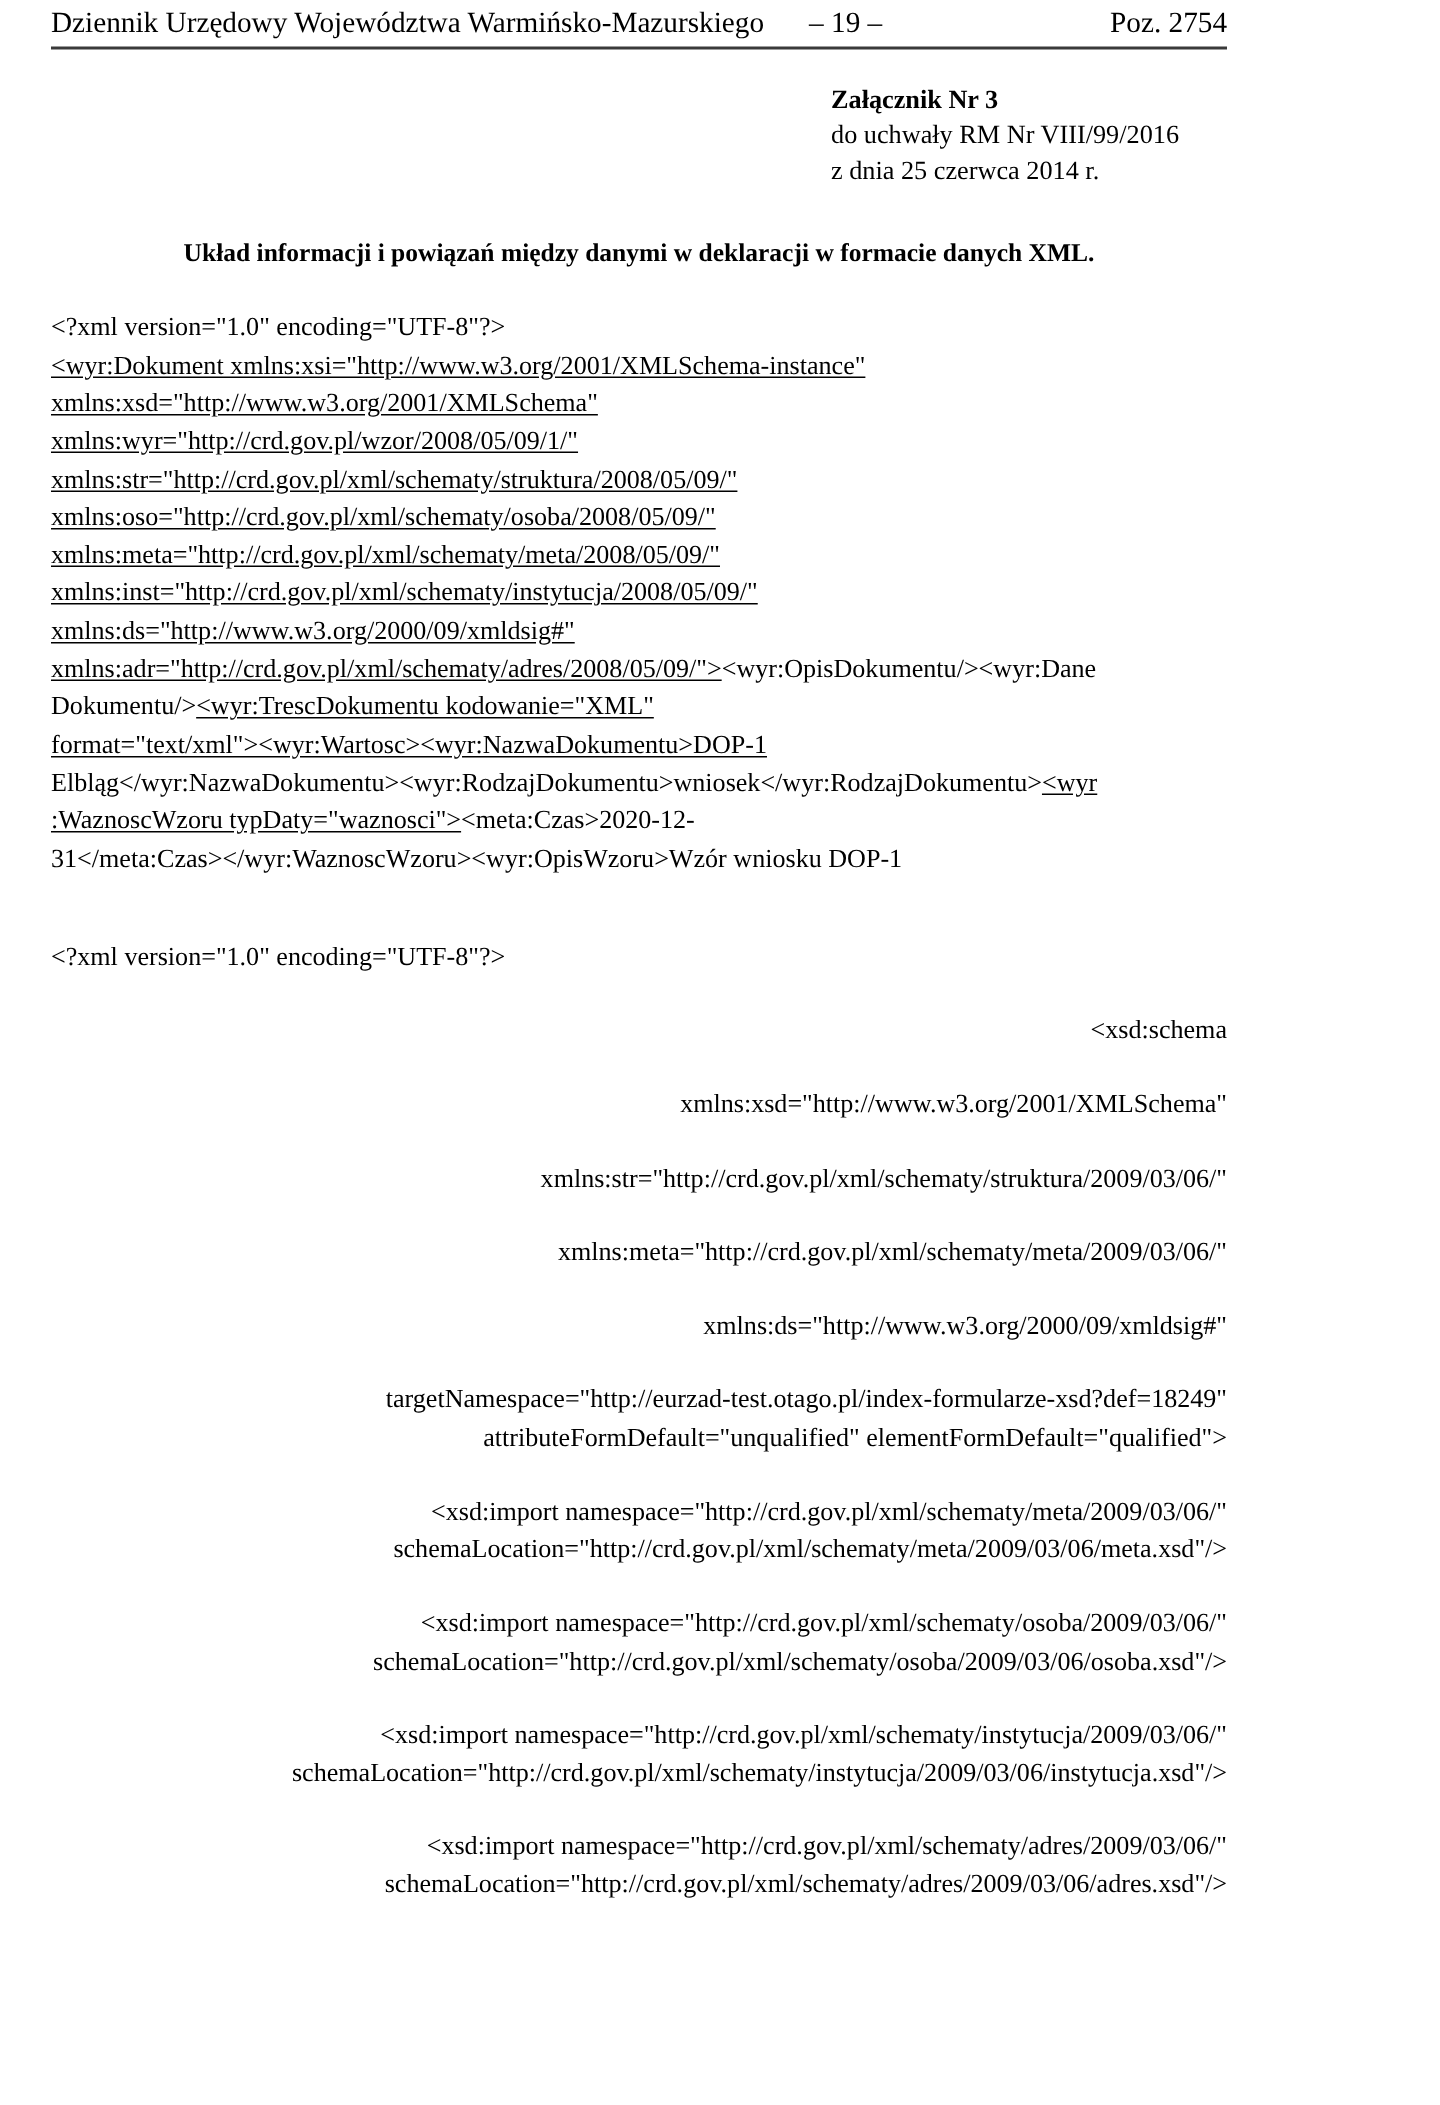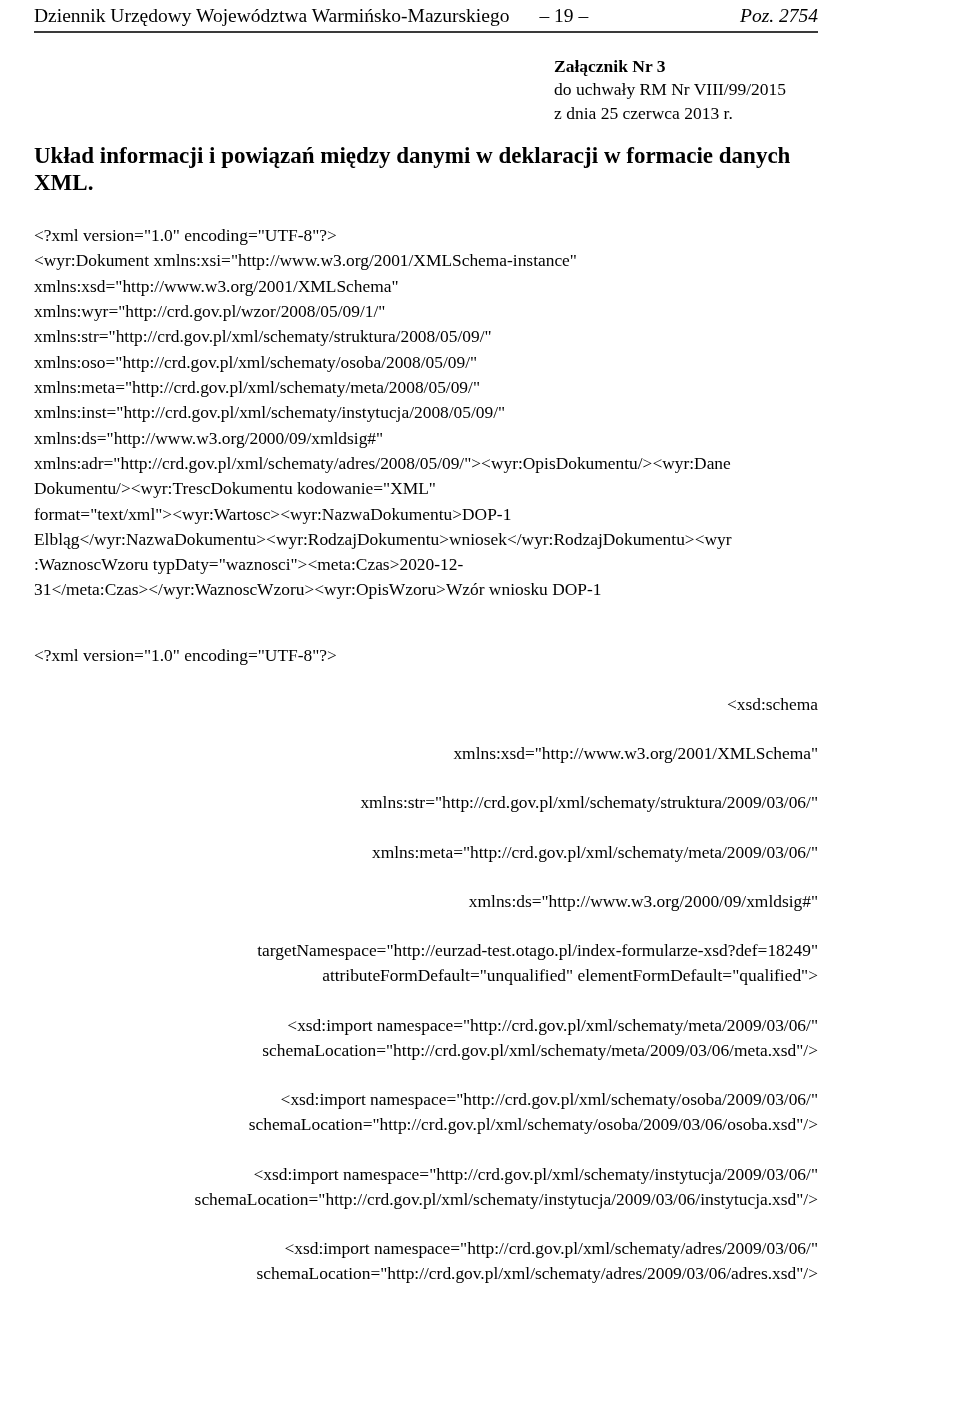--- a/index.html
+++ b/index.html
@@ -30,63 +30,64 @@
     font-size: 19.5px;
     line-height: 1.0;
     padding-top: 6px;
     white-space: nowrap;
   }
   .rh-title { }
   .rh-pageno {
     margin-left: 30px;
   }
   .rh-spacer { flex: 1 1 auto; }
-  .rh-poz { text-align: center; font-style: italic; }
+  .rh-poz { text-align: center; }
   .header-rule {
     margin-top: 5px;
     border-top: 2px solid #3a3a3a;
     height: 0;
   }
 
   
   .annex-block {
     margin-top: 22px;
     padding-left: 520px;
     font-size: 17.5px;
     line-height: 1.36;
   }
   .annex-line-1 {
     font-weight: bold;
   }
 
   
   .doc-title {
-    margin-top: 16px;
-    text-align: left;
-    font-size: 23px;
+    margin-top: 33px;
+    text-align: center;
+    font-size: 17px;
     font-weight: bold;
     line-height: 1.2;
   }
 
   
   .xml-block {
     font-size: 17.4px;
   }
   .xml-block.tight {
     margin-top: 26px;
     line-height: 1.455;
   }
   .xml-block.loose {
     line-height: 1.0;
   }
   .xml-line {
     white-space: pre-wrap;
     word-break: break-word;
   }
   .xml-line .u {
+    text-decoration: underline;
     text-underline-offset: 2px;
   }
   
   .xml-para {
     margin: 0;
     font-size: 17.4px;
     line-height: 1.45;
   }
   .xml-para + .xml-para {
     margin-top: 24px;
@@ -106,22 +107,22 @@
   <div class="running-header">
     <span class="rh-title">Dziennik Urzędowy Województwa Warmińsko-Mazurskiego</span>
     <span class="rh-pageno">– 19 –</span>
     <span class="rh-spacer"></span>
     <span class="rh-poz">Poz. 2754</span>
   </div>
   <div class="header-rule"></div>
 
   <div class="annex-block">
     <div class="annex-line-1">Załącznik Nr 3</div>
-    <div>do uchwały RM Nr VIII/99/2015</div>
-    <div>z dnia 25 czerwca 2013 r.</div>
+    <div>do uchwały RM Nr VIII/99/2016</div>
+    <div>z dnia 25 czerwca 2014 r.</div>
   </div>
 
   <div class="doc-title">Układ informacji i powiązań między danymi w deklaracji w formacie danych XML.</div>
 
   <div class="xml-block tight" id="listing1">
       <div class="xml-line">&lt;?xml version="1.0" encoding="UTF-8"?&gt;</div>
       <div class="xml-line"><span class="u">&lt;wyr:Dokument xmlns:xsi="http://www.w3.org/2001/XMLSchema-instance"</span></div>
       <div class="xml-line"><span class="u">xmlns:xsd="http://www.w3.org/2001/XMLSchema"</span></div>
       <div class="xml-line"><span class="u">xmlns:wyr="http://crd.gov.pl/wzor/2008/05/09/1/"</span></div>
       <div class="xml-line"><span class="u">xmlns:str="http://crd.gov.pl/xml/schematy/struktura/2008/05/09/"</span></div>

